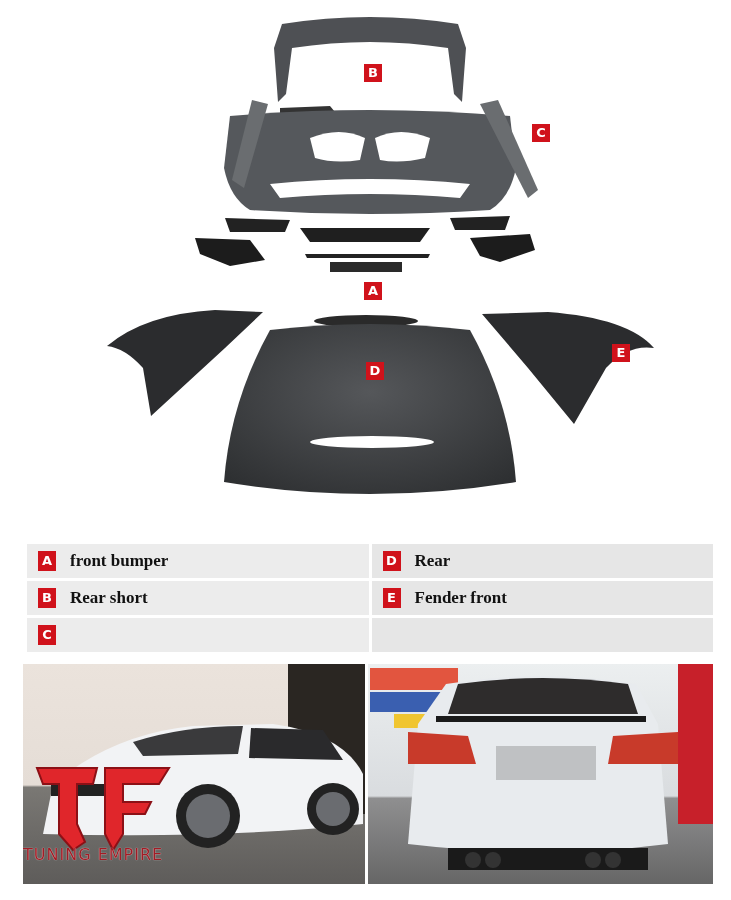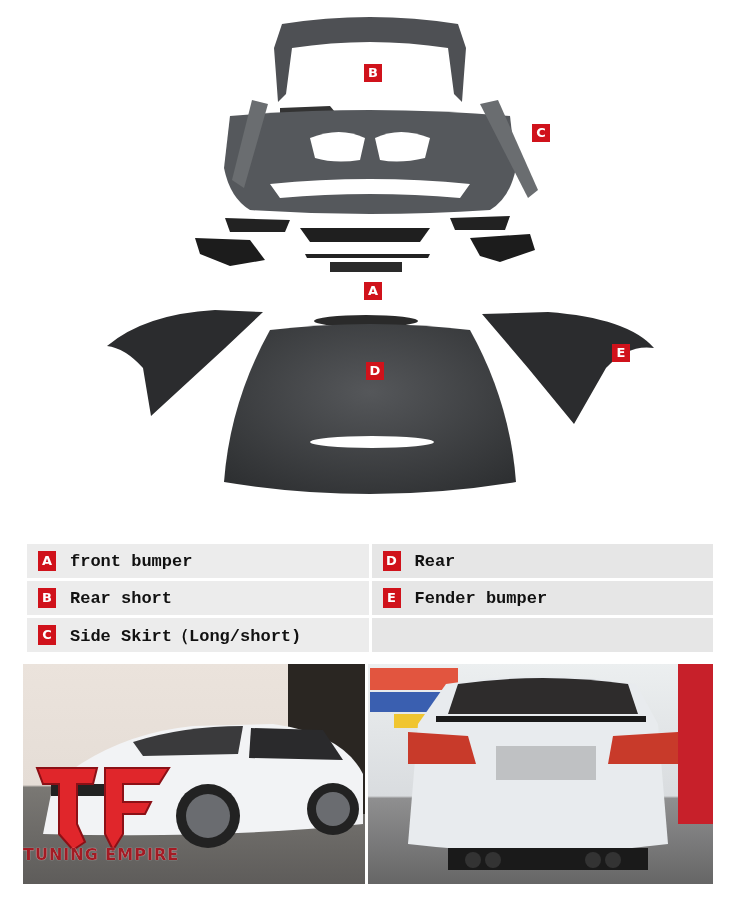--- a/index.html
+++ b/index.html
@@ -12,29 +12,29 @@
     font-weight: bold; font-size: 13px; line-height: 18px; text-align: center;
     font-family: "DejaVu Sans", sans-serif;
   }
 
   .legend { position: absolute; left: 27px; top: 544px; width: 686px; }
   .legend-row { display: flex; height: 34px; margin-bottom: 3px; }
   .legend-cell { flex: 1; background: #ececec; display: flex; align-items: center; padding-left: 11px; box-sizing: border-box; }
   .legend-cell + .legend-cell { margin-left: 3px; background: #e6e6e6; }
   .legend-cell.empty { background: #e6e6e6; }
   .legend-badge { width: 18px; height: 20px; background: #d0121b; color: #fff; font-weight: bold; font-size: 13px; line-height: 20px; text-align: center; margin-right: 14px; font-family: "DejaVu Sans", sans-serif; }
-  .legend-text { font-size: 17px; font-weight: bold; color: #111; font-family: Liberation Mono, monospace; }
+  .legend-text { font-size: 17px; font-weight: bold; color: #111; font-family: Liberation Serif, serif; }
 
   .photos { position: absolute; left: 23px; top: 664px; width: 690px; height: 220px; display: flex; }
   .photo { position: relative; overflow: hidden; height: 220px; }
   .photo-left { width: 342px; background: linear-gradient(180deg, #ebe3dc 0%, #e5ddd6 55%, #7a7874 56%, #5e5c5a 100%); }
   .photo-right { width: 345px; margin-left: 3px; background: linear-gradient(180deg, #eceff0 0%, #d9dcdf 60%, #8f8f90 61%, #666 100%); }
 
   .brand-logo { position: absolute; left: 10px; top: 100px; }
-  .brand-name { position: absolute; left: 0px; top: 181px; font-size: 16px; letter-spacing: 1px; color: #a31b24; font-weight: bold; font-family: "DejaVu Sans", sans-serif; text-shadow: 0 0 1px #fff; }
+  .brand-name { position: absolute; left: 0px; top: 181px; font-size: 16px; letter-spacing: 1px; color: #a31b24; font-weight: normal; font-family: "DejaVu Sans", sans-serif; text-shadow: 0 0 1px #fff; }
 </style>
 </head>
 <body>
 
 <div class="diagram">
 
   <svg class="part" style="left:270px;top:14px" width="200" height="90" viewBox="0 0 200 90">
     <path d="M12 10 Q100 -4 188 10 L196 34 Q194 60 192 88 L184 80 L178 34 Q100 22 22 34 L16 80 L8 88 Q6 60 4 34 Z" fill="#4e5054"></path>
   </svg>
   <div class="marker" style="left:364px;top:64px">B</div>
@@ -102,27 +102,26 @@
       <span class="legend-text">Rear</span>
     </div>
   </div>
   <div class="legend-row">
     <div class="legend-cell">
       <span class="legend-badge">B</span>
       <span class="legend-text">Rear short</span>
     </div>
     <div class="legend-cell">
       <span class="legend-badge">E</span>
-      <span class="legend-text">Fender bumper</span>
+      <span class="legend-text">Fender front</span>
     </div>
   </div>
   <div class="legend-row">
     <div class="legend-cell">
       <span class="legend-badge">C</span>
-      <span class="legend-text">Side Skirt（Long/short)</span>
     </div>
     <div class="legend-cell empty"></div>
   </div>
 </div>
 
 <div class="photos">
   <div class="photo photo-left">
     <svg style="position:absolute;left:0;top:0" width="342" height="220" viewBox="0 0 342 220">
       <rect x="265" y="0" width="77" height="150" fill="#2a2622"></rect>
       <path d="M30 120 Q90 70 170 62 L250 60 Q320 70 340 110 L340 160 Q200 175 20 170 Z" fill="#f2f3f5"></path>

